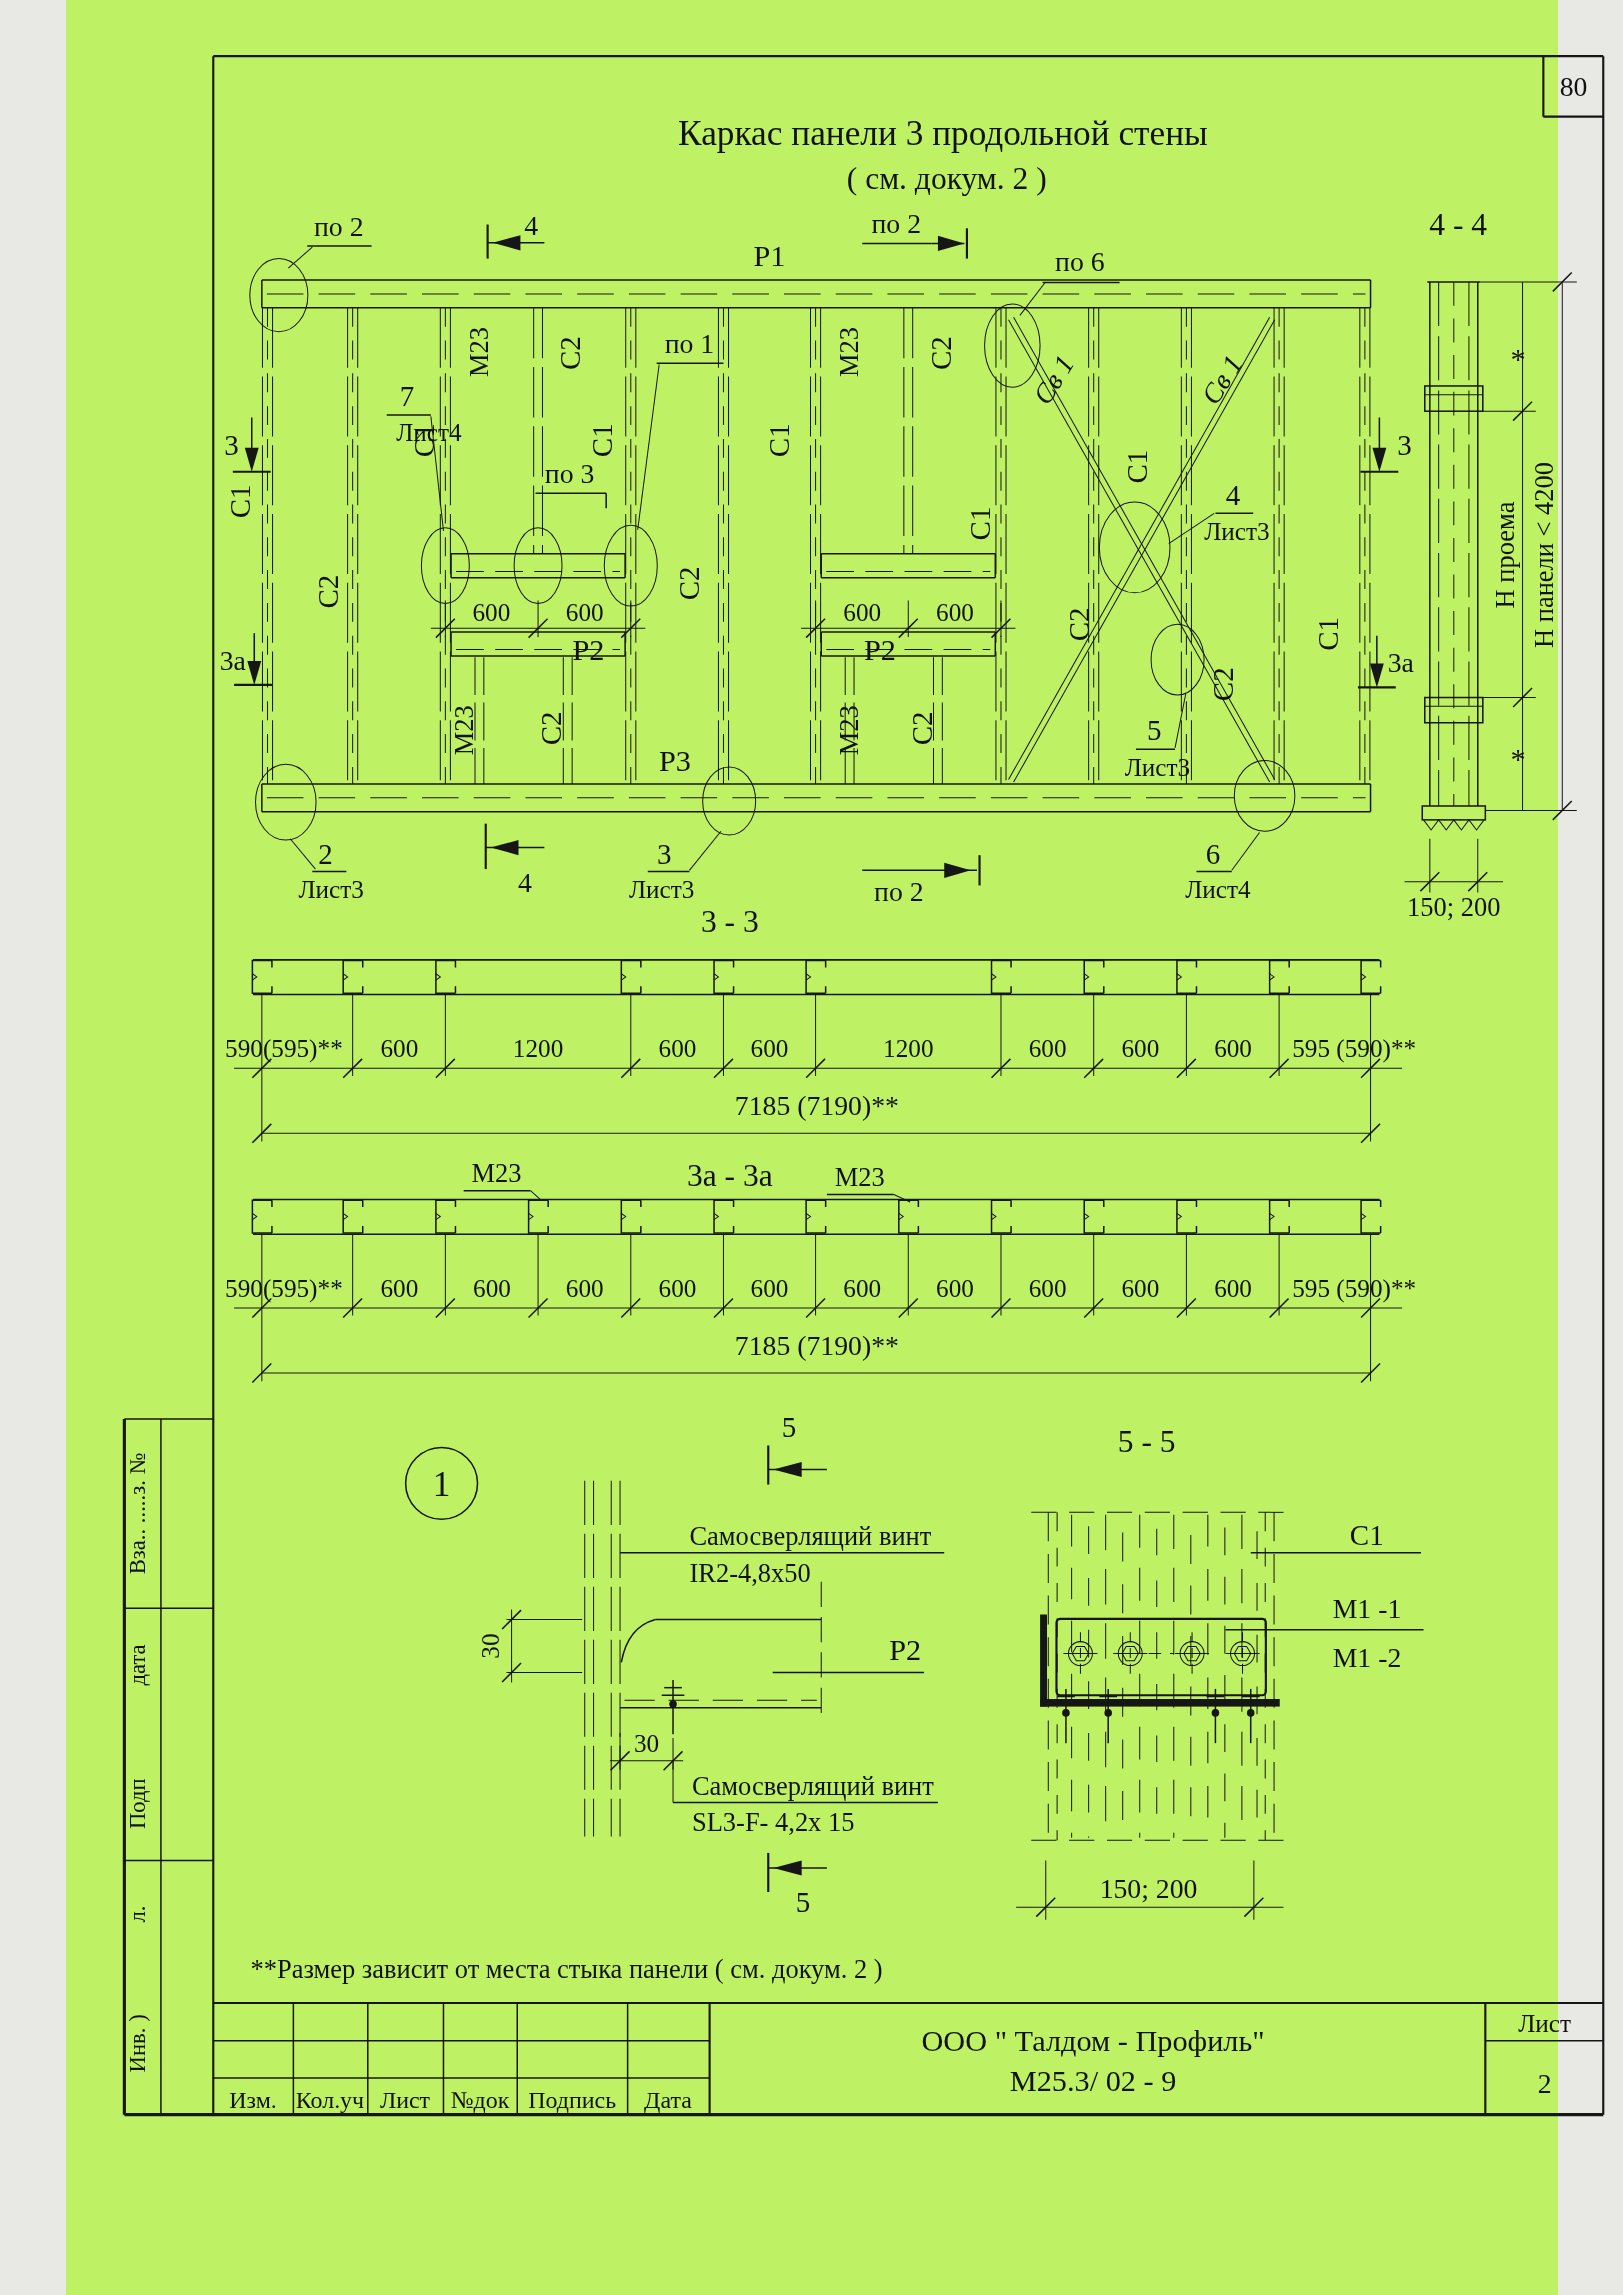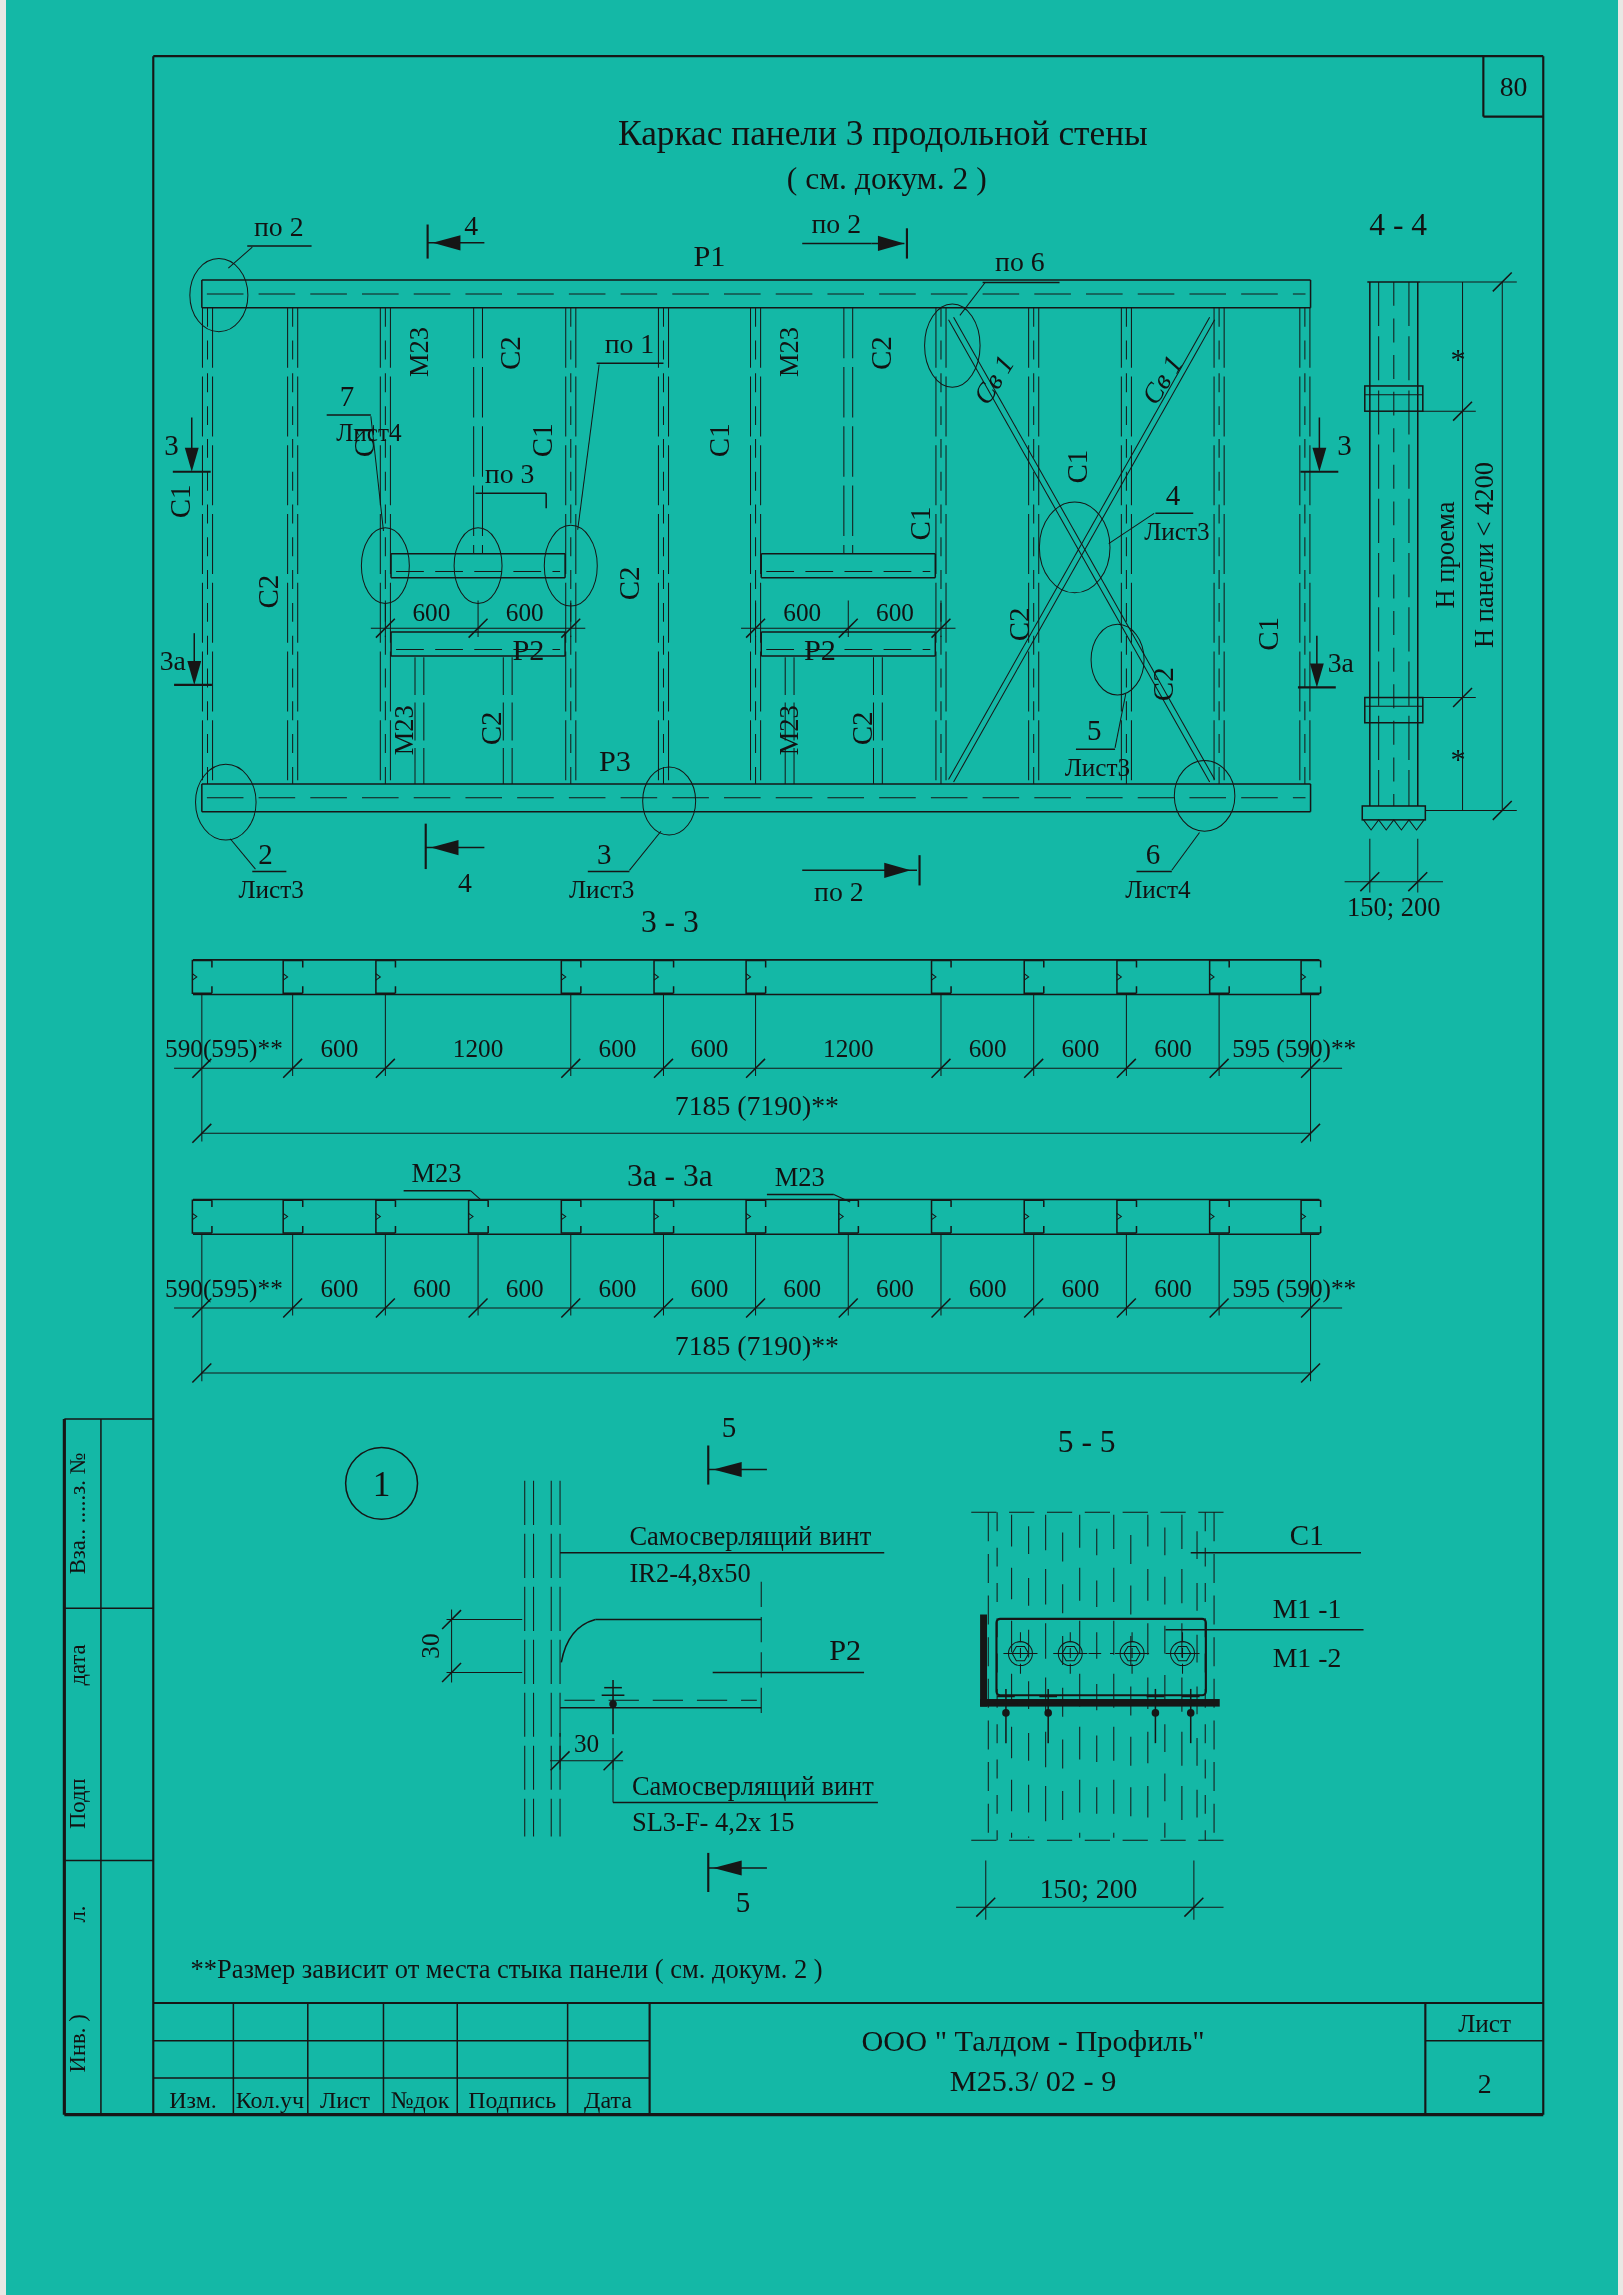--- a/index.html
+++ b/index.html
@@ -1,16 +1,16 @@
 <!DOCTYPE html>
 <html style="font-size:10px"><head>
 <meta charset="utf-8">
 <style>
   html,body{margin:0;padding:0;background:#e8e8e4;}
-  .sheet{width:1612px;height:2295px;background:#14b8a6;position:relative;margin:0 auto;}
+  .sheet{width:1492px;height:2295px;background:#bef264;position:relative;margin:0 auto;}
   svg{position:absolute;left:0;top:0;}
   .ln{stroke:#161616;fill:none;}
   .w1{stroke-width:1.6;}
   .w2{stroke-width:2.4;}
   .w3{stroke-width:3.4;}
   .w4{stroke-width:5;}
   .blk{fill:#161616;stroke:none;}
   text{fill:#121212;font-family:"Liberation Serif","DejaVu Serif",serif;}
   .t56{font-size:56px;} .t50{font-size:50px;} .t48{font-size:48px;}
   .t46{font-size:46px;} .t44{font-size:44px;} .t42{font-size:42px;}

